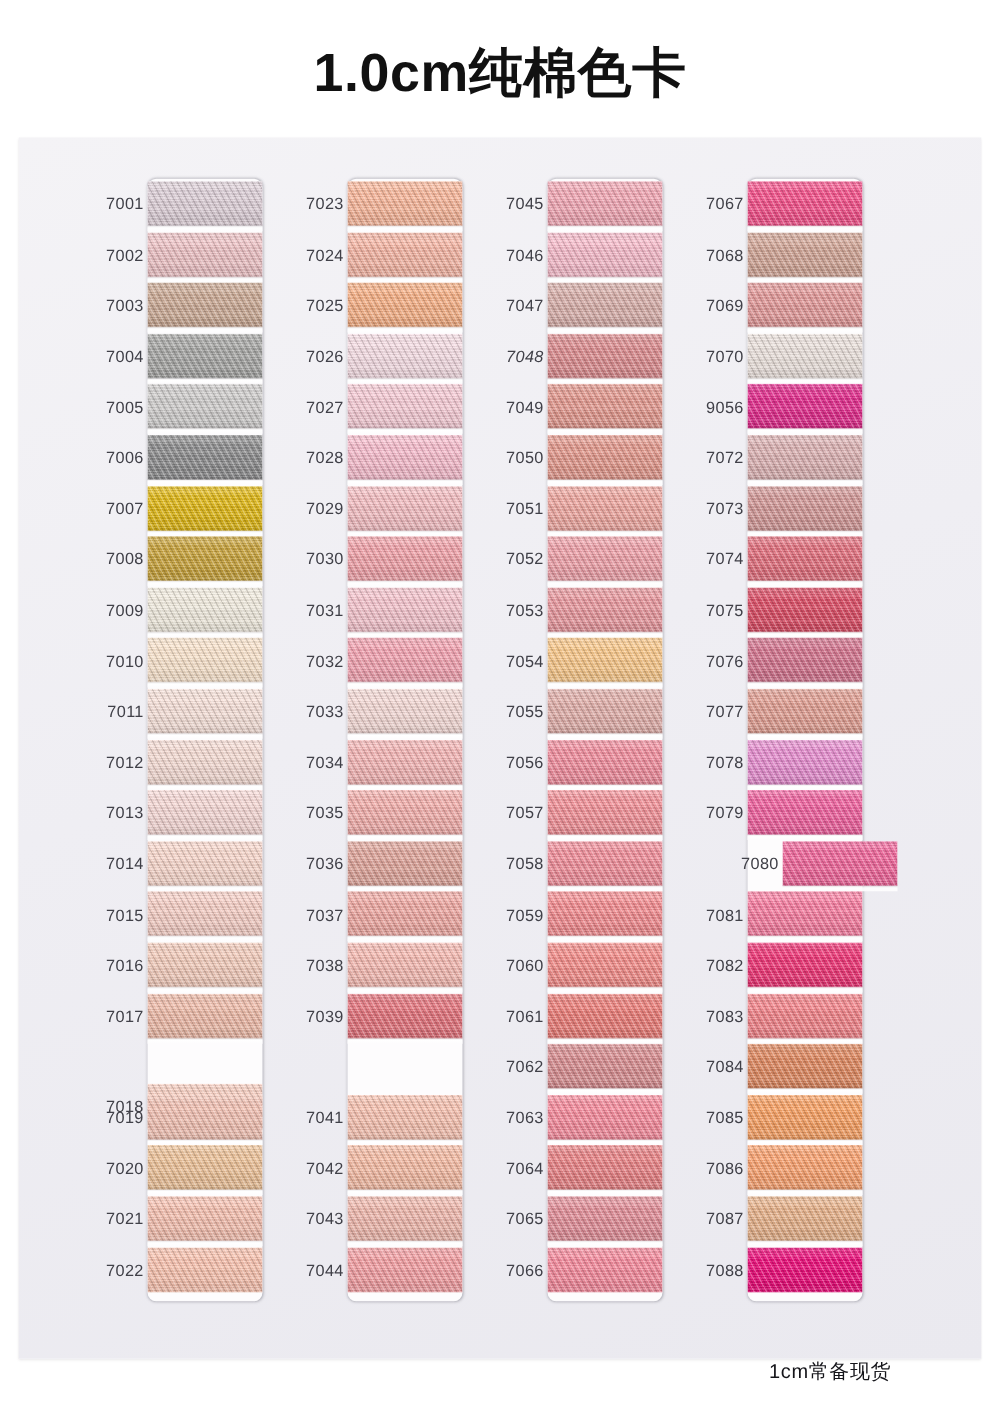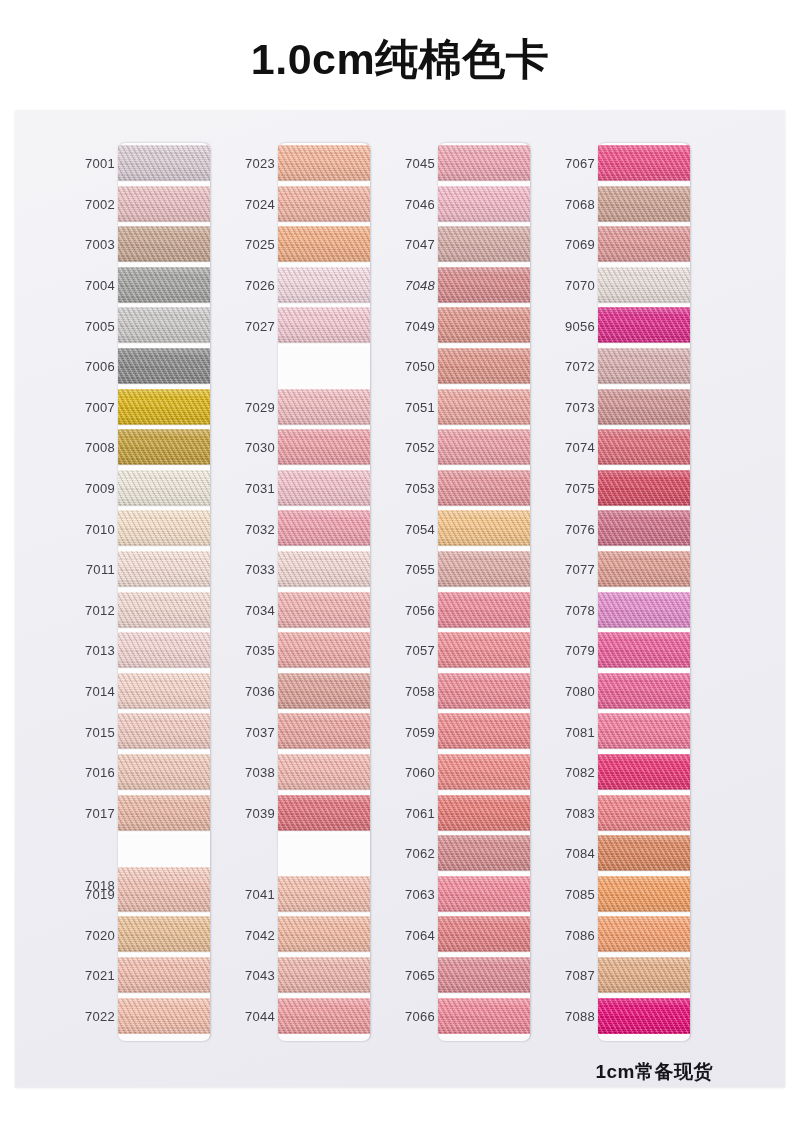--- a/index.html
+++ b/index.html
@@ -141,23 +141,23 @@
     background: linear-gradient(180deg,
       rgba(120,112,120,0.20) 0%,
       rgba(255,255,255,0.85) 45%,
       rgba(253,252,253,1) 100%);
   }
 
   
   #footer-note {
     position: absolute;
     right: 72px;
-    top: 952px;
-    font-size: 19px;
-    font-weight: bold;
+    top: 980px;
+    font-size: 16px;
+    font-weight: normal;
     color: #15151a;
     letter-spacing: 0.5px;
     line-height: 1;
   }
 </style>
 </head>
 <body>
 
 <div id="page-title">1.0cm纯棉色卡</div>
 
@@ -377,20 +377,28 @@
           <div class="swatch-gap"></div>
         </div>
         <div class="row" style="top: 162.4px;">
           <div class="row-label">7027</div>
           <div class="swatch">
             <div class="swatch-color" style="background: rgb(247, 204, 214);"></div>
             <div class="swatch-texture"></div>
           </div>
           <div class="swatch-gap"></div>
         </div>
+        <div class="row" style="top: 203px;">
+          <div class="row-label">7028</div>
+          <div class="swatch">
+            <div class="swatch-color" style="background: rgb(247, 189, 205);"></div>
+            <div class="swatch-texture"></div>
+          </div>
+          <div class="swatch-gap"></div>
+        </div>
         <div class="row" style="top: 243.6px;">
           <div class="row-label">7029</div>
           <div class="swatch">
             <div class="swatch-color" style="background: rgb(245, 191, 195);"></div>
             <div class="swatch-texture"></div>
           </div>
           <div class="swatch-gap"></div>
         </div>
         <div class="row" style="top: 284.2px;">
           <div class="row-label">7030</div>
@@ -781,21 +789,21 @@
           <div class="swatch-gap"></div>
         </div>
         <div class="row" style="top: 487.2px;">
           <div class="row-label">7079</div>
           <div class="swatch">
             <div class="swatch-color" style="background: rgb(241, 99, 160);"></div>
             <div class="swatch-texture"></div>
           </div>
           <div class="swatch-gap"></div>
         </div>
-        <div class="row" style="top: 527.8px;">
+        <div class="row" style="top: 527.8px; margin-left: 28px;">
           <div class="row-label">7080</div>
           <div class="swatch">
             <div class="swatch-color" style="background: rgb(241, 104, 156);"></div>
             <div class="swatch-texture"></div>
           </div>
           <div class="swatch-gap"></div>
         </div>
         <div class="row" style="top: 568.4px;">
           <div class="row-label">7081</div>
           <div class="swatch">

